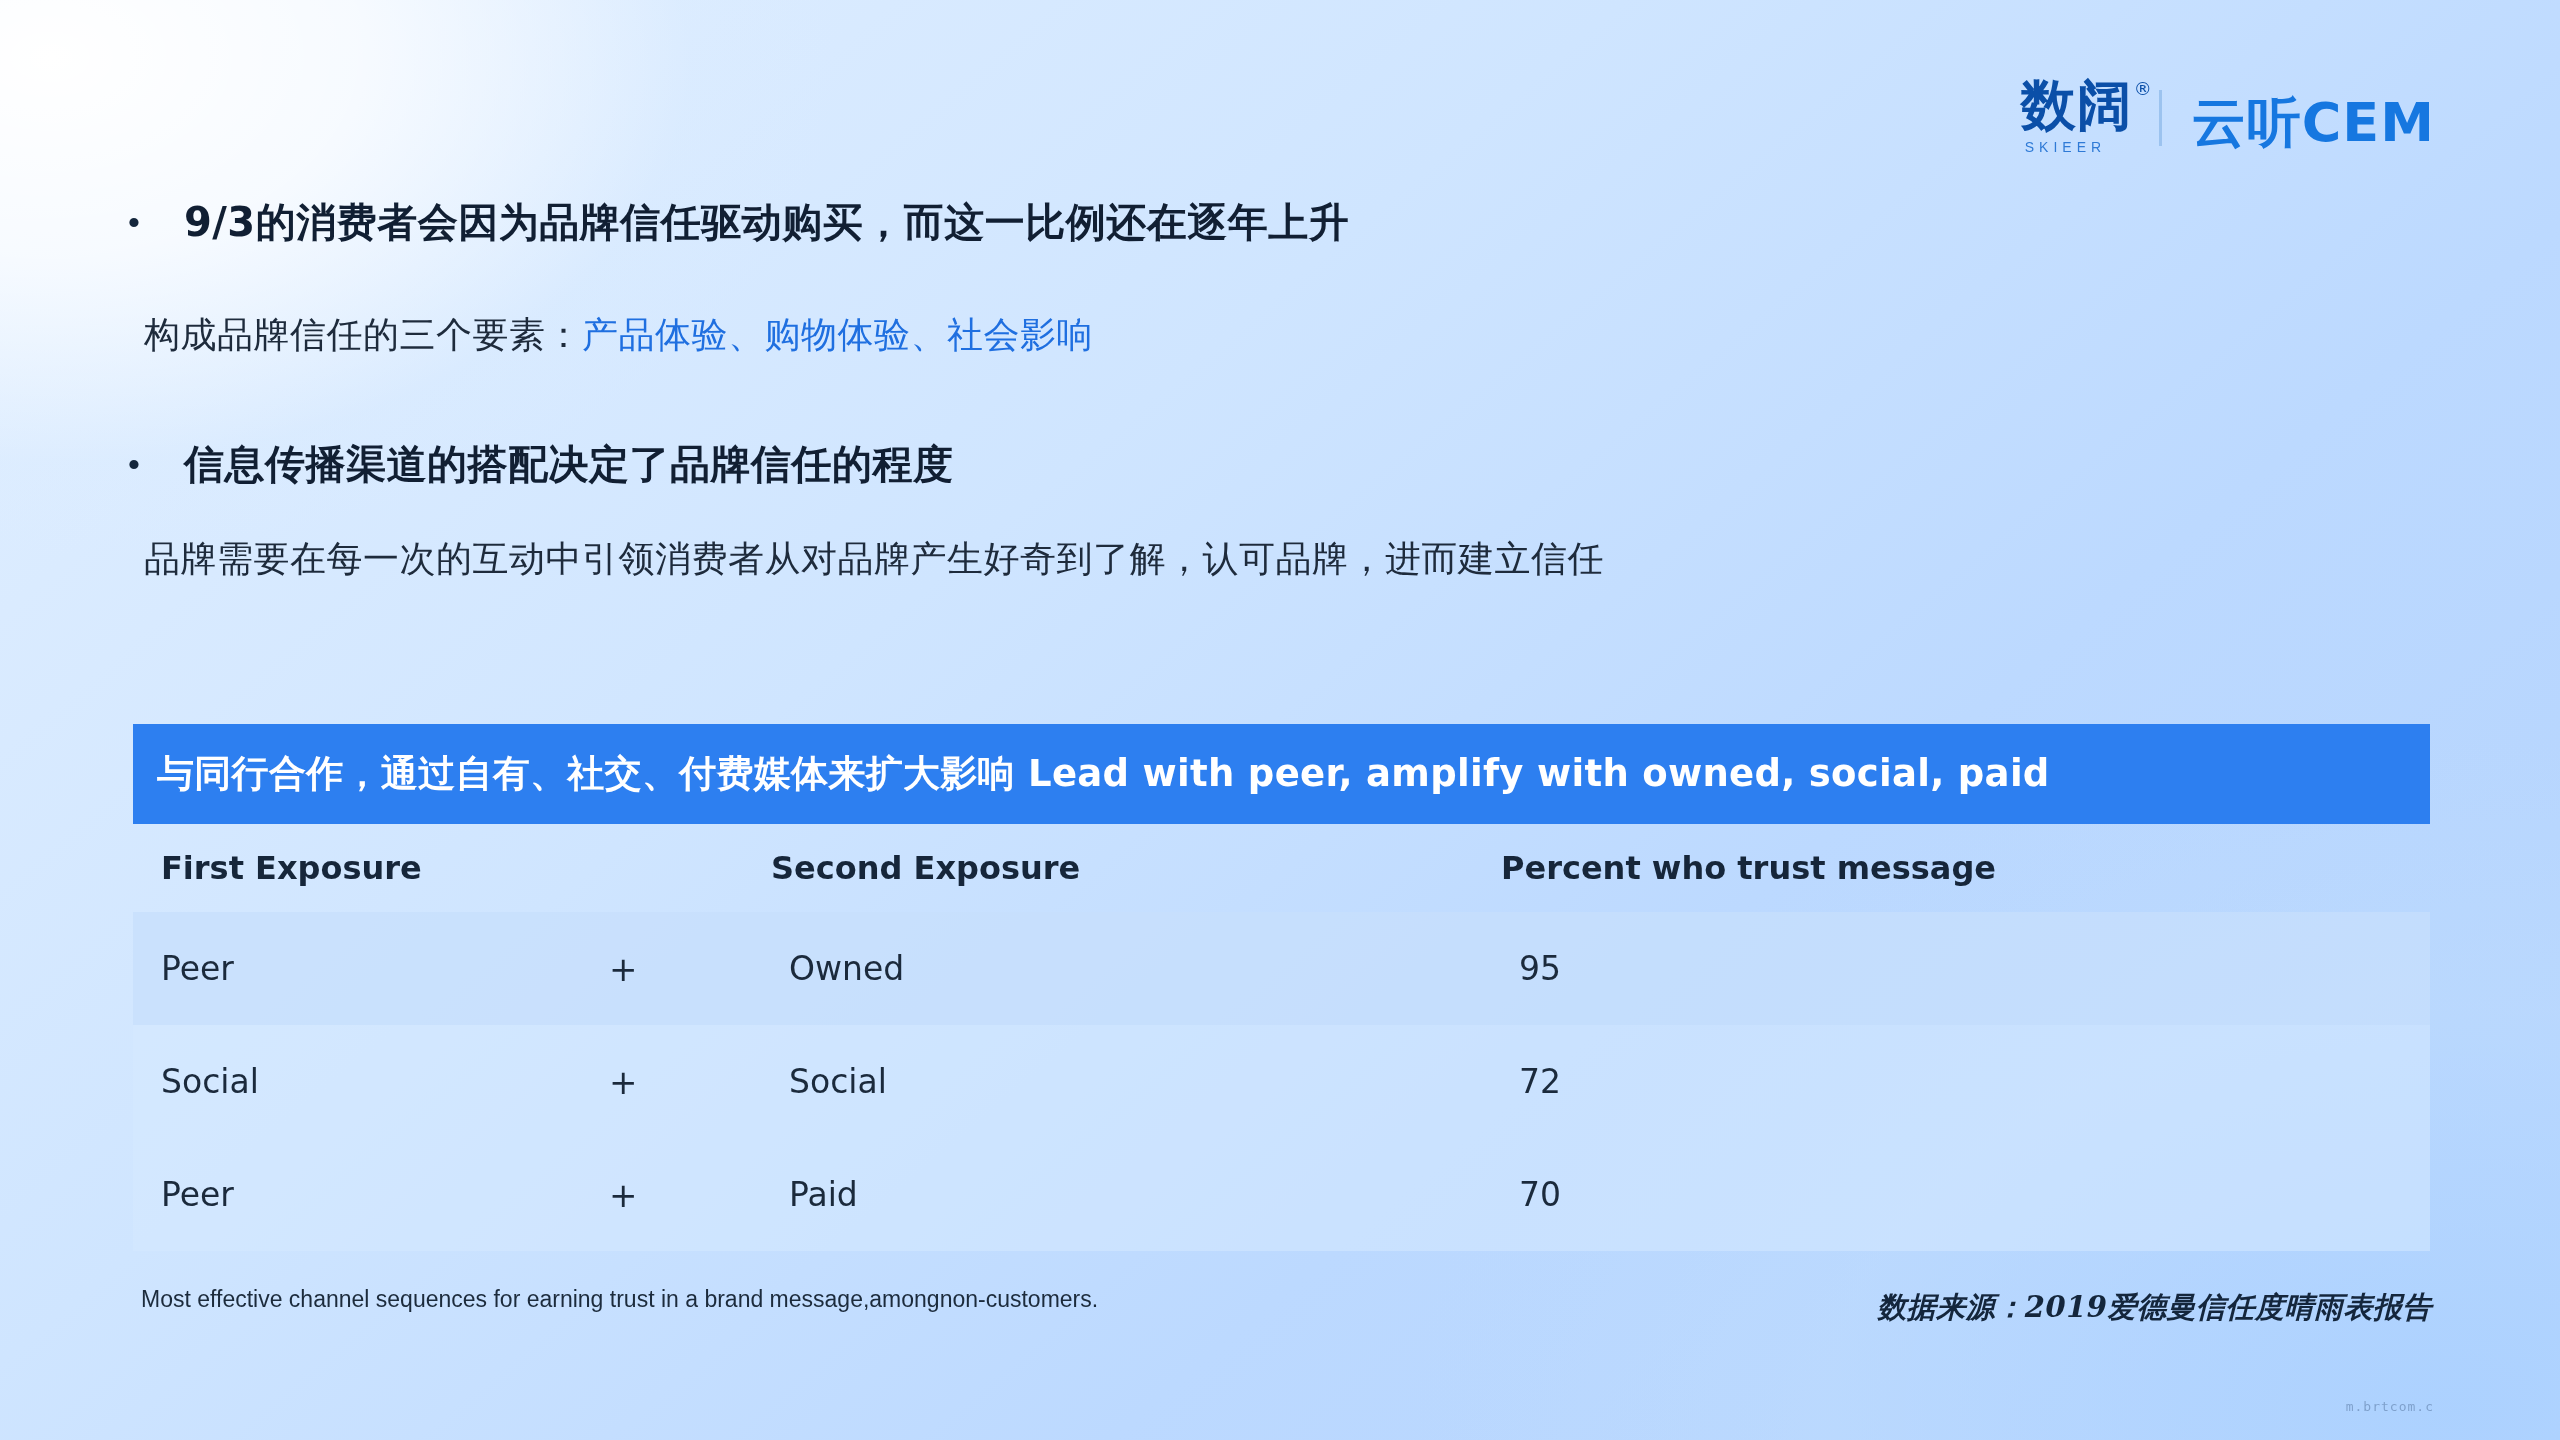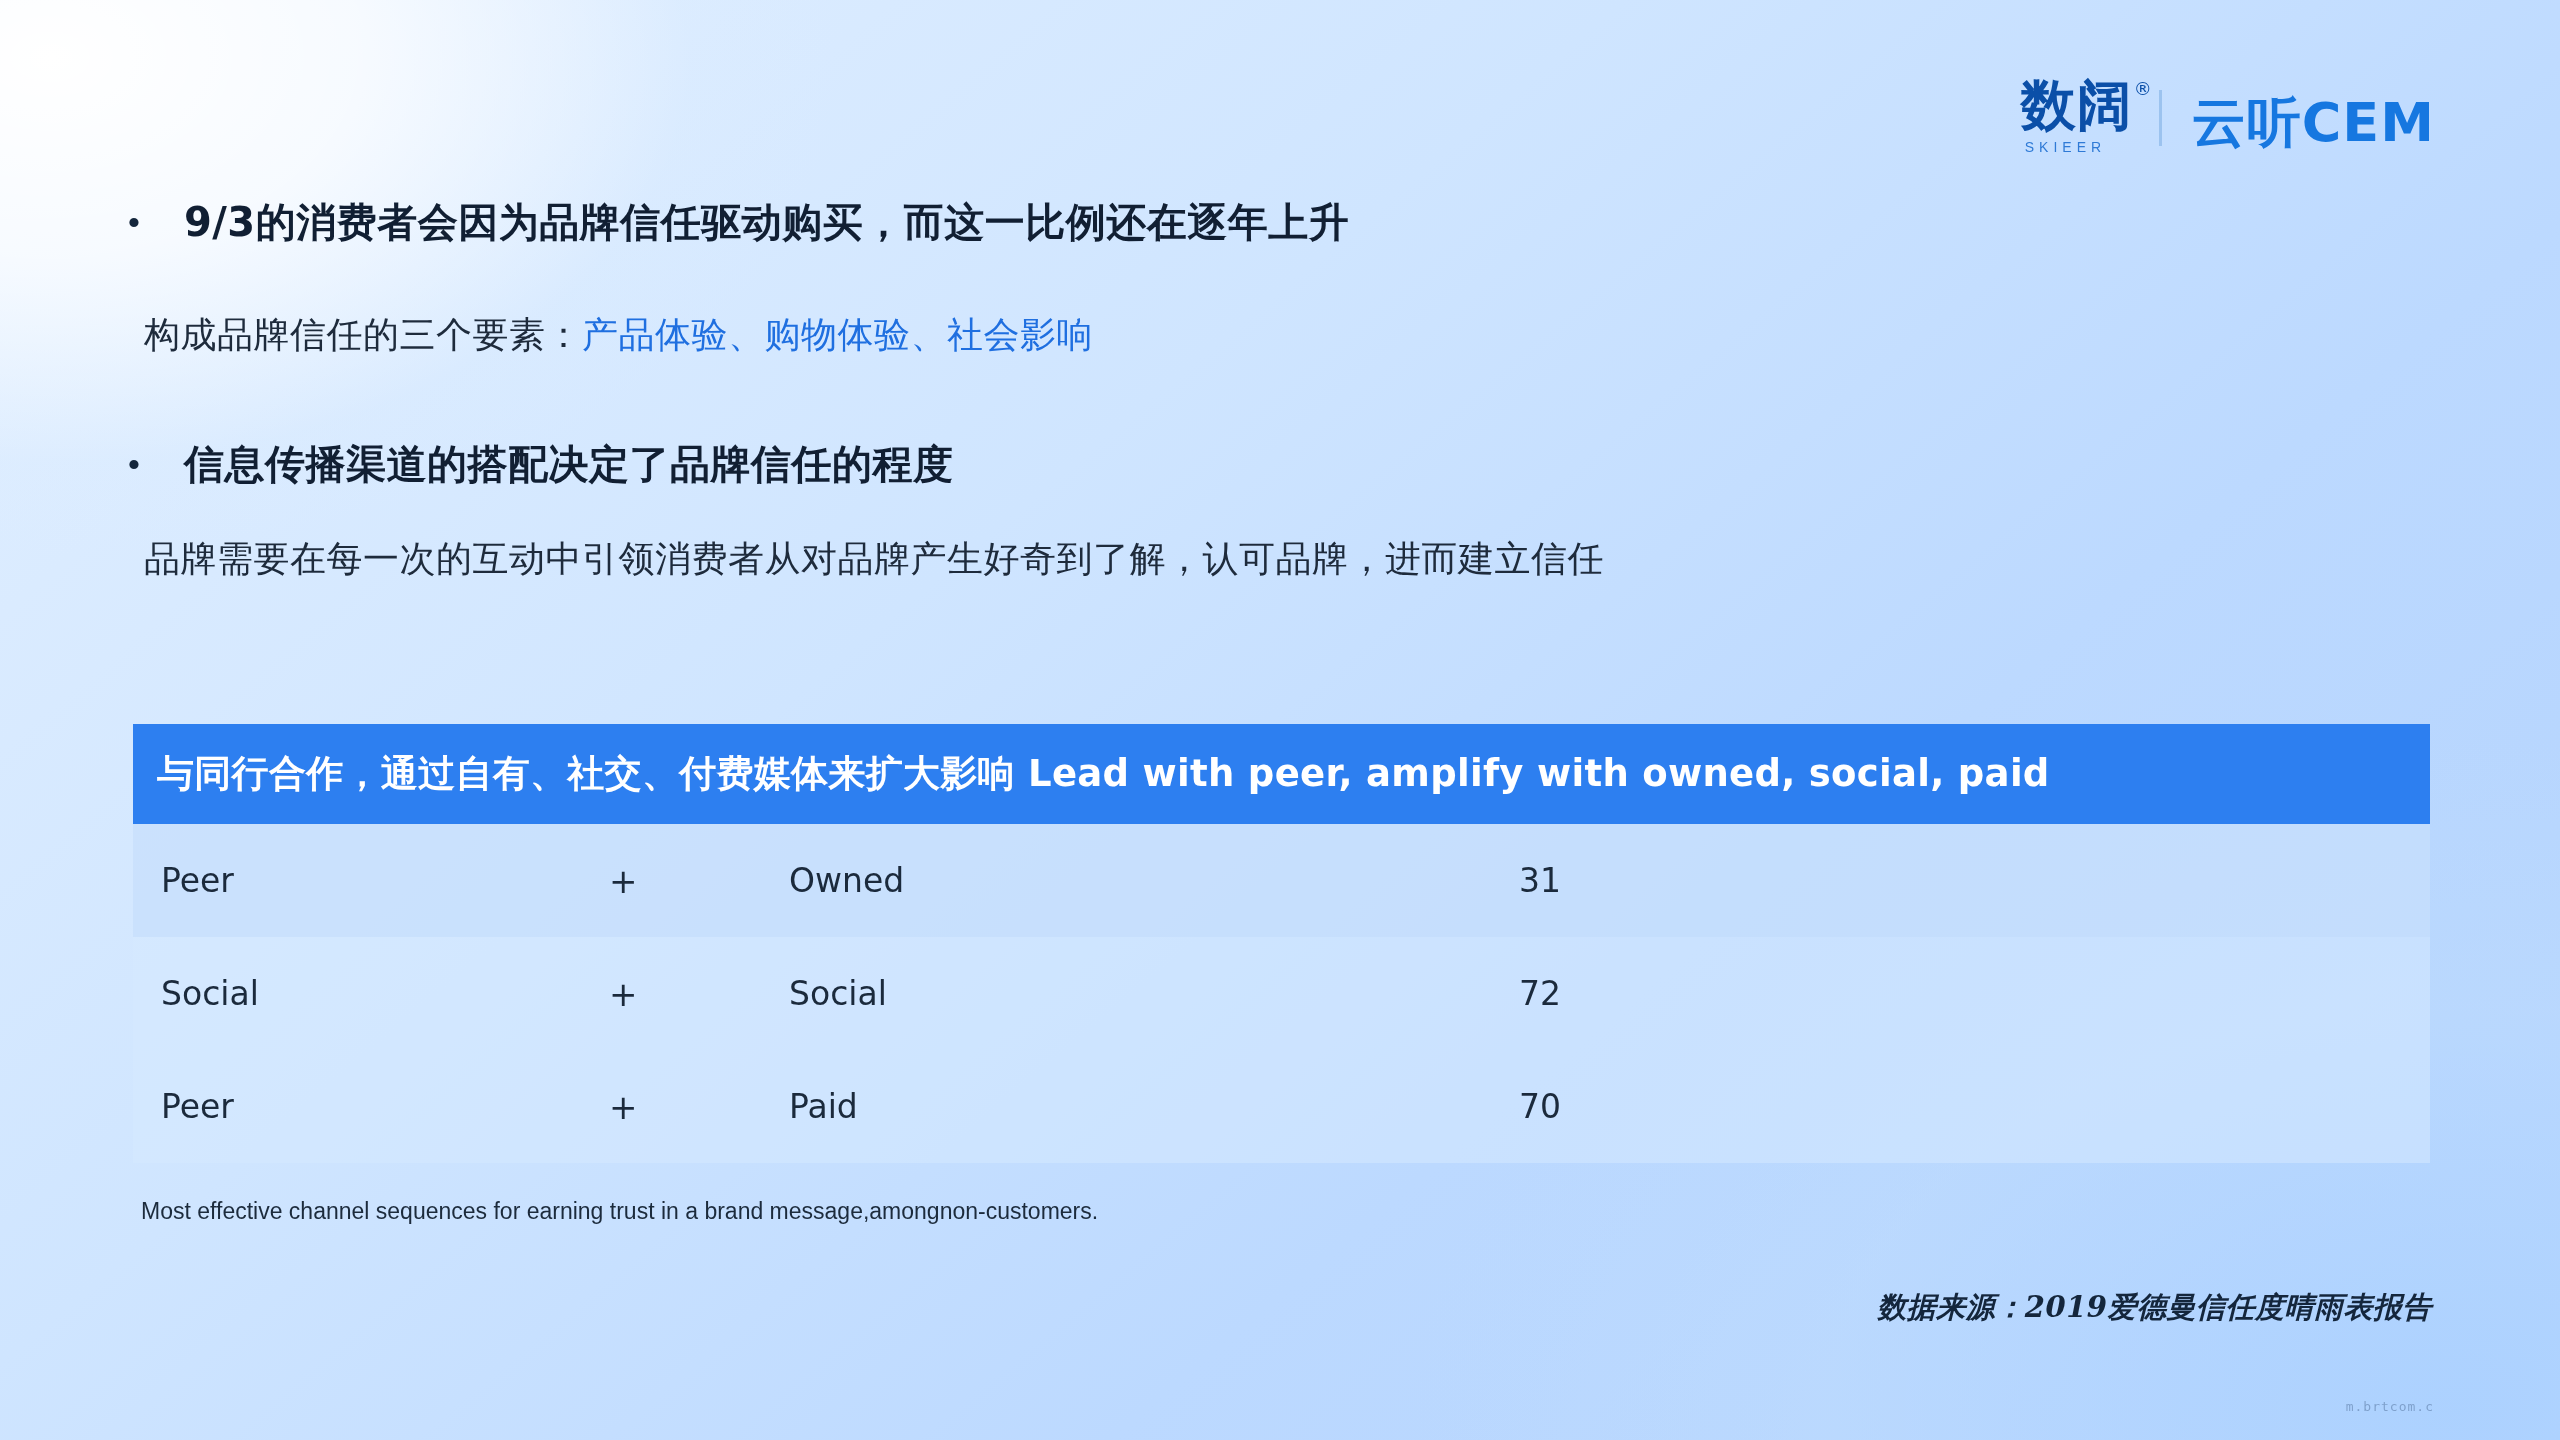--- a/index.html
+++ b/index.html
@@ -238,26 +238,32 @@
       <span class="bullet-dot">•</span>
       <span class="bullet-text">信息传播渠道的搭配决定了品牌信任的程度</span>
     </div>
 
     <div class="sub-text second">品牌需要在每一次的互动中引领消费者从对品牌产生好奇到了解，认可品牌，进而建立信任</div>
   </div>
 
   <div class="table-card">
     <div class="table-title">与同行合作，通过自有、社交、付费媒体来扩大影响 Lead with peer, amplify with owned, social, paid</div>
 
+    <div class="table-head">
+      <div class="col-a">First Exposure</div>
+      <div class="col-plus"></div>
+      <div class="col-b">Second Exposure</div>
+      <div class="col-c">Percent who trust message</div>
+    </div>
 
     <div class="table-row shade-a">
       <div class="col-a">Peer</div>
       <div class="col-plus plus">+</div>
       <div class="col-b">Owned</div>
-      <div class="col-c">31</div>
+      <div class="col-c">95</div>
     </div>
 
     <div class="table-row shade-b">
       <div class="col-a">Social</div>
       <div class="col-plus plus">+</div>
       <div class="col-b">Social</div>
       <div class="col-c">72</div>
     </div>
 
     <div class="table-row shade-b">

